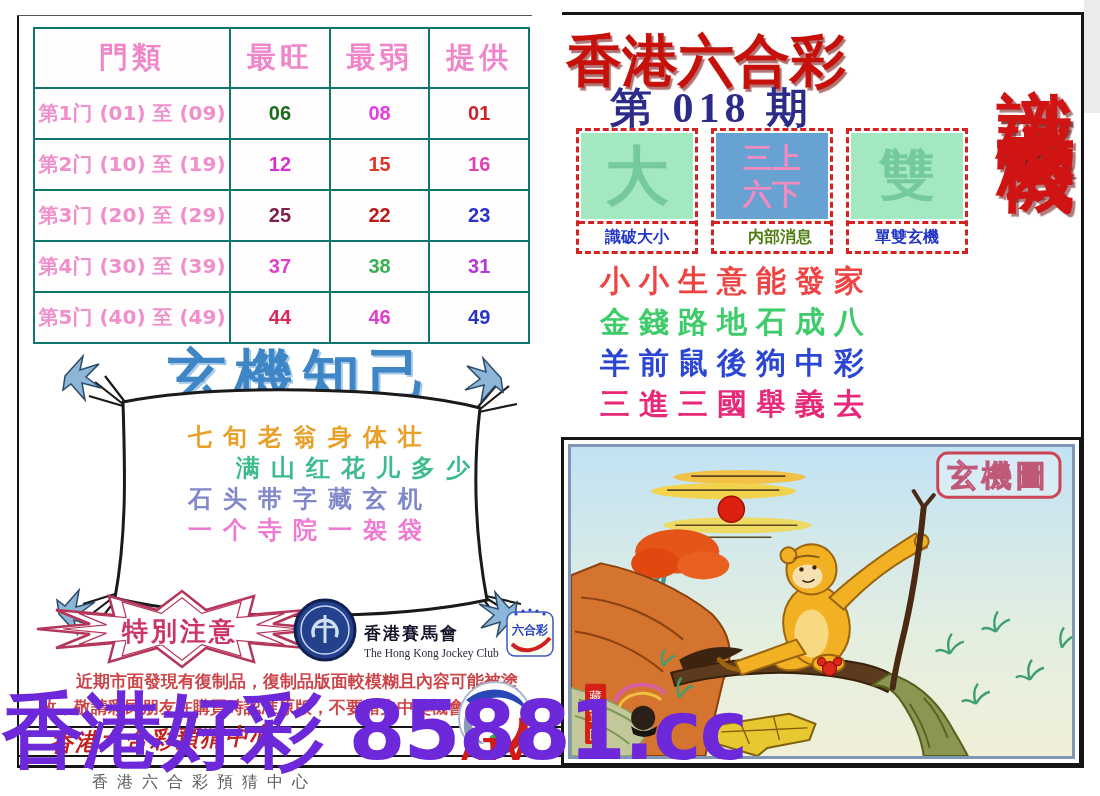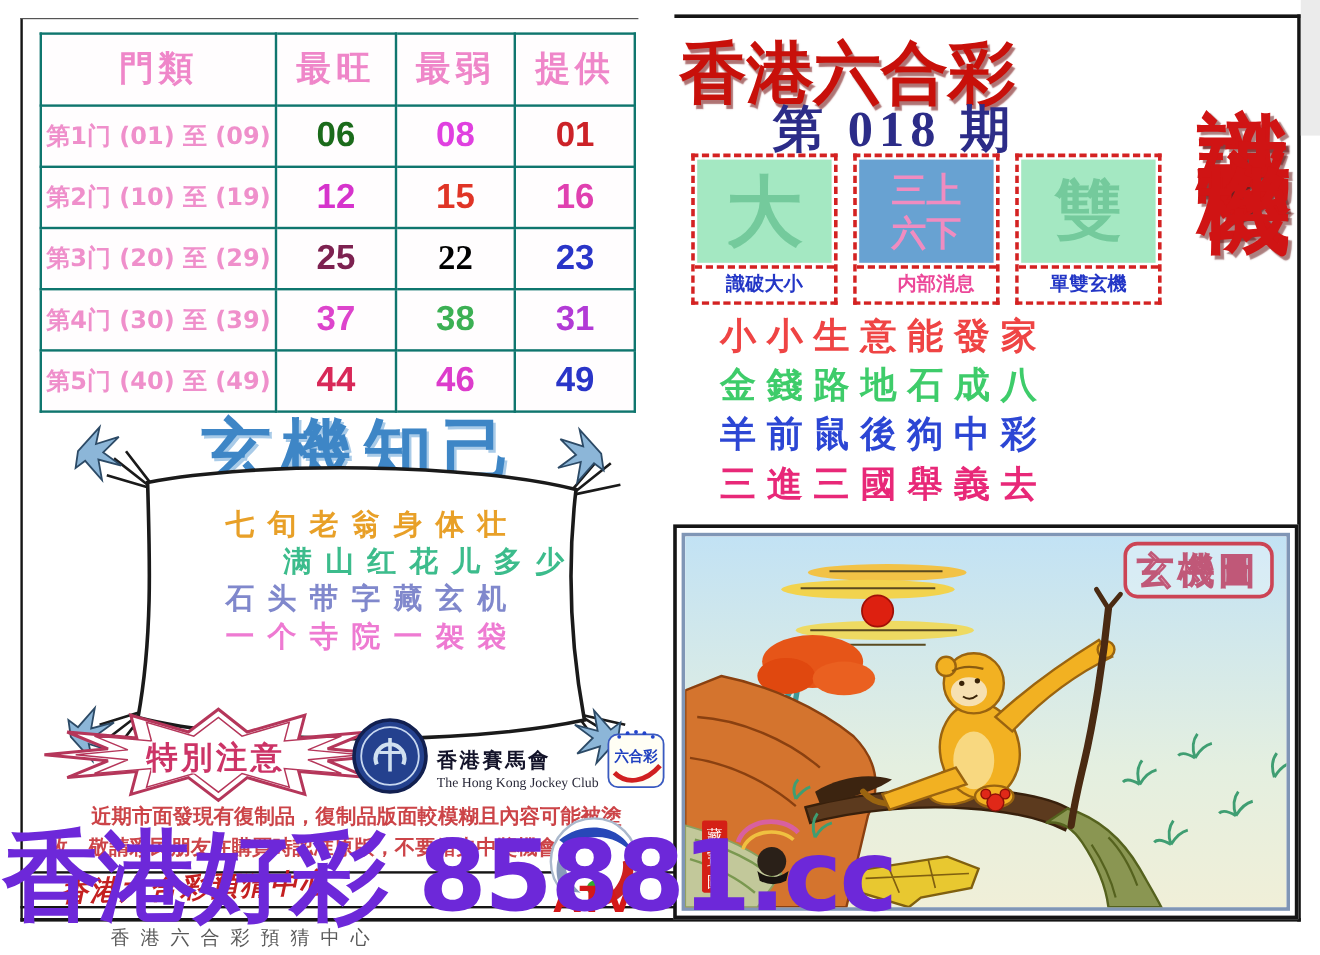--- a/index.html
+++ b/index.html
@@ -6,21 +6,21 @@
   body{width:1100px;height:796px;position:relative;overflow:hidden;background:#fff;
        font-family:"DejaVu Sans",sans-serif;}
   .abs{position:absolute}
   .line{position:absolute;background:#151515}
 
   
   table.ptable{border-collapse:collapse;background:#fffdfe}
   table.ptable td,table.ptable th{border:2px solid #0f766e;text-align:center;vertical-align:middle}
   th.hd{color:#ef86c9;font-size:29px;font-weight:bold;height:56px;letter-spacing:4px}
   td.lbl{color:#ef8fcb;font-size:20px;font-weight:bold;height:47px}
-  td.num{font-size:29px;font-weight:bold;font-family:"Liberation Sans",sans-serif}
+  td.num{font-size:20px;font-weight:bold;font-family:"Liberation Sans",sans-serif}
 
   
   .banner-title{font-size:58px;font-weight:900;color:#3e86c6;letter-spacing:9px;
       text-shadow:2px 2px 0 #a9cbe8;white-space:nowrap}
   .bpoem div{font-size:24px;font-weight:bold;letter-spacing:11px;line-height:31px;white-space:nowrap}
 
   
   .main-title{display:flex;width:398px;justify-content:space-between;
       font-size:56px;font-weight:900;color:#c8100a;
       text-shadow:2px 3px 1px rgba(110,0,0,.55);white-space:nowrap}
@@ -89,21 +89,21 @@
   </tr>
   <tr>
     <td class="lbl">第2门 (10) 至 (19)</td>
     <td class="num" style="color: rgb(214, 51, 204);">12</td>
     <td class="num" style="color: rgb(224, 52, 38);">15</td>
     <td class="num" style="color: rgb(224, 64, 176);">16</td>
   </tr>
   <tr>
     <td class="lbl">第3门 (20) 至 (29)</td>
     <td class="num" style="color: rgb(125, 33, 80);">25</td>
-    <td class="num" style="color: #000000; font-family: Liberation Serif, serif;">22</td>
+    <td class="num" style="color: #b91c1c;">22</td>
     <td class="num" style="color: rgb(42, 53, 200);">23</td>
   </tr>
   <tr>
     <td class="lbl">第4门 (30) 至 (39)</td>
     <td class="num" style="color: rgb(221, 68, 204);">37</td>
     <td class="num" style="color: rgb(60, 176, 84);">38</td>
     <td class="num" style="color: rgb(178, 58, 214);">31</td>
   </tr>
   <tr>
     <td class="lbl">第5门 (40) 至 (49)</td>
@@ -185,35 +185,35 @@
   <path d="M18,20 C40,2 72,8 80,32 C66,16 44,12 26,26 Z" fill="#2848b8"></path>
   <path d="M78,36 C86,58 66,76 44,76 C63,67 73,52 71,38 Z" fill="#cc2020"></path>
   <path d="M20,62 C13,48 15,32 25,24 C20,40 24,54 36,64 Z" fill="#8899bb"></path>
   <circle cx="47" cy="60" r="6" fill="#2fae2f"></circle>
   <text x="13" y="80" font-size="30" font-weight="900" fill="#d41818" letter-spacing="1">ATV</text>
 </svg>
 
 <div class="abs bottom-caption" style="left:92px;top:772px">香港六合彩預猜中心</div>
 
 <div class="abs main-title" style="left:566px;top:24px">香港六合彩</div>
-<div class="abs issue" style="left:644px;top:80px">第 018 期</div>
+<div class="abs issue" style="left:610px;top:80px">第 018 期</div>
 
 <div class="abs" style="left:576px;top:128px;display:flex;gap:13px">
   <div class="fbox">
     <div class="fbox-main" style="background:#a4e8c2;font-size:64px;color:#74ca9c">
       <span>大</span>
     </div>
     <div class="fbox-label" style="color: rgb(35, 54, 198);">識破大小</div>
   </div>
   <div class="fbox">
     <div class="fbox-main" style="background:#68a2d2;font-size:29px;color:#f08cc0;line-height:1.25">
       <span>三上</span>
       <span>六下</span>
     </div>
-    <div class="fbox-label" style="color: #ec4899; padding-left: 16px;">内部消息</div>
+    <div class="fbox-label" style="color: #4d7c0f; padding-left: 16px;">内部消息</div>
   </div>
   <div class="fbox">
     <div class="fbox-main" style="background:#a4e8c2;font-size:56px;color:#74ca9c">
       <span>雙</span>
     </div>
     <div class="fbox-label" style="color: rgb(35, 54, 198);">單雙玄機</div>
   </div>
 </div>
 
 <div class="abs rpoem" style="left:600px;top:260px">

